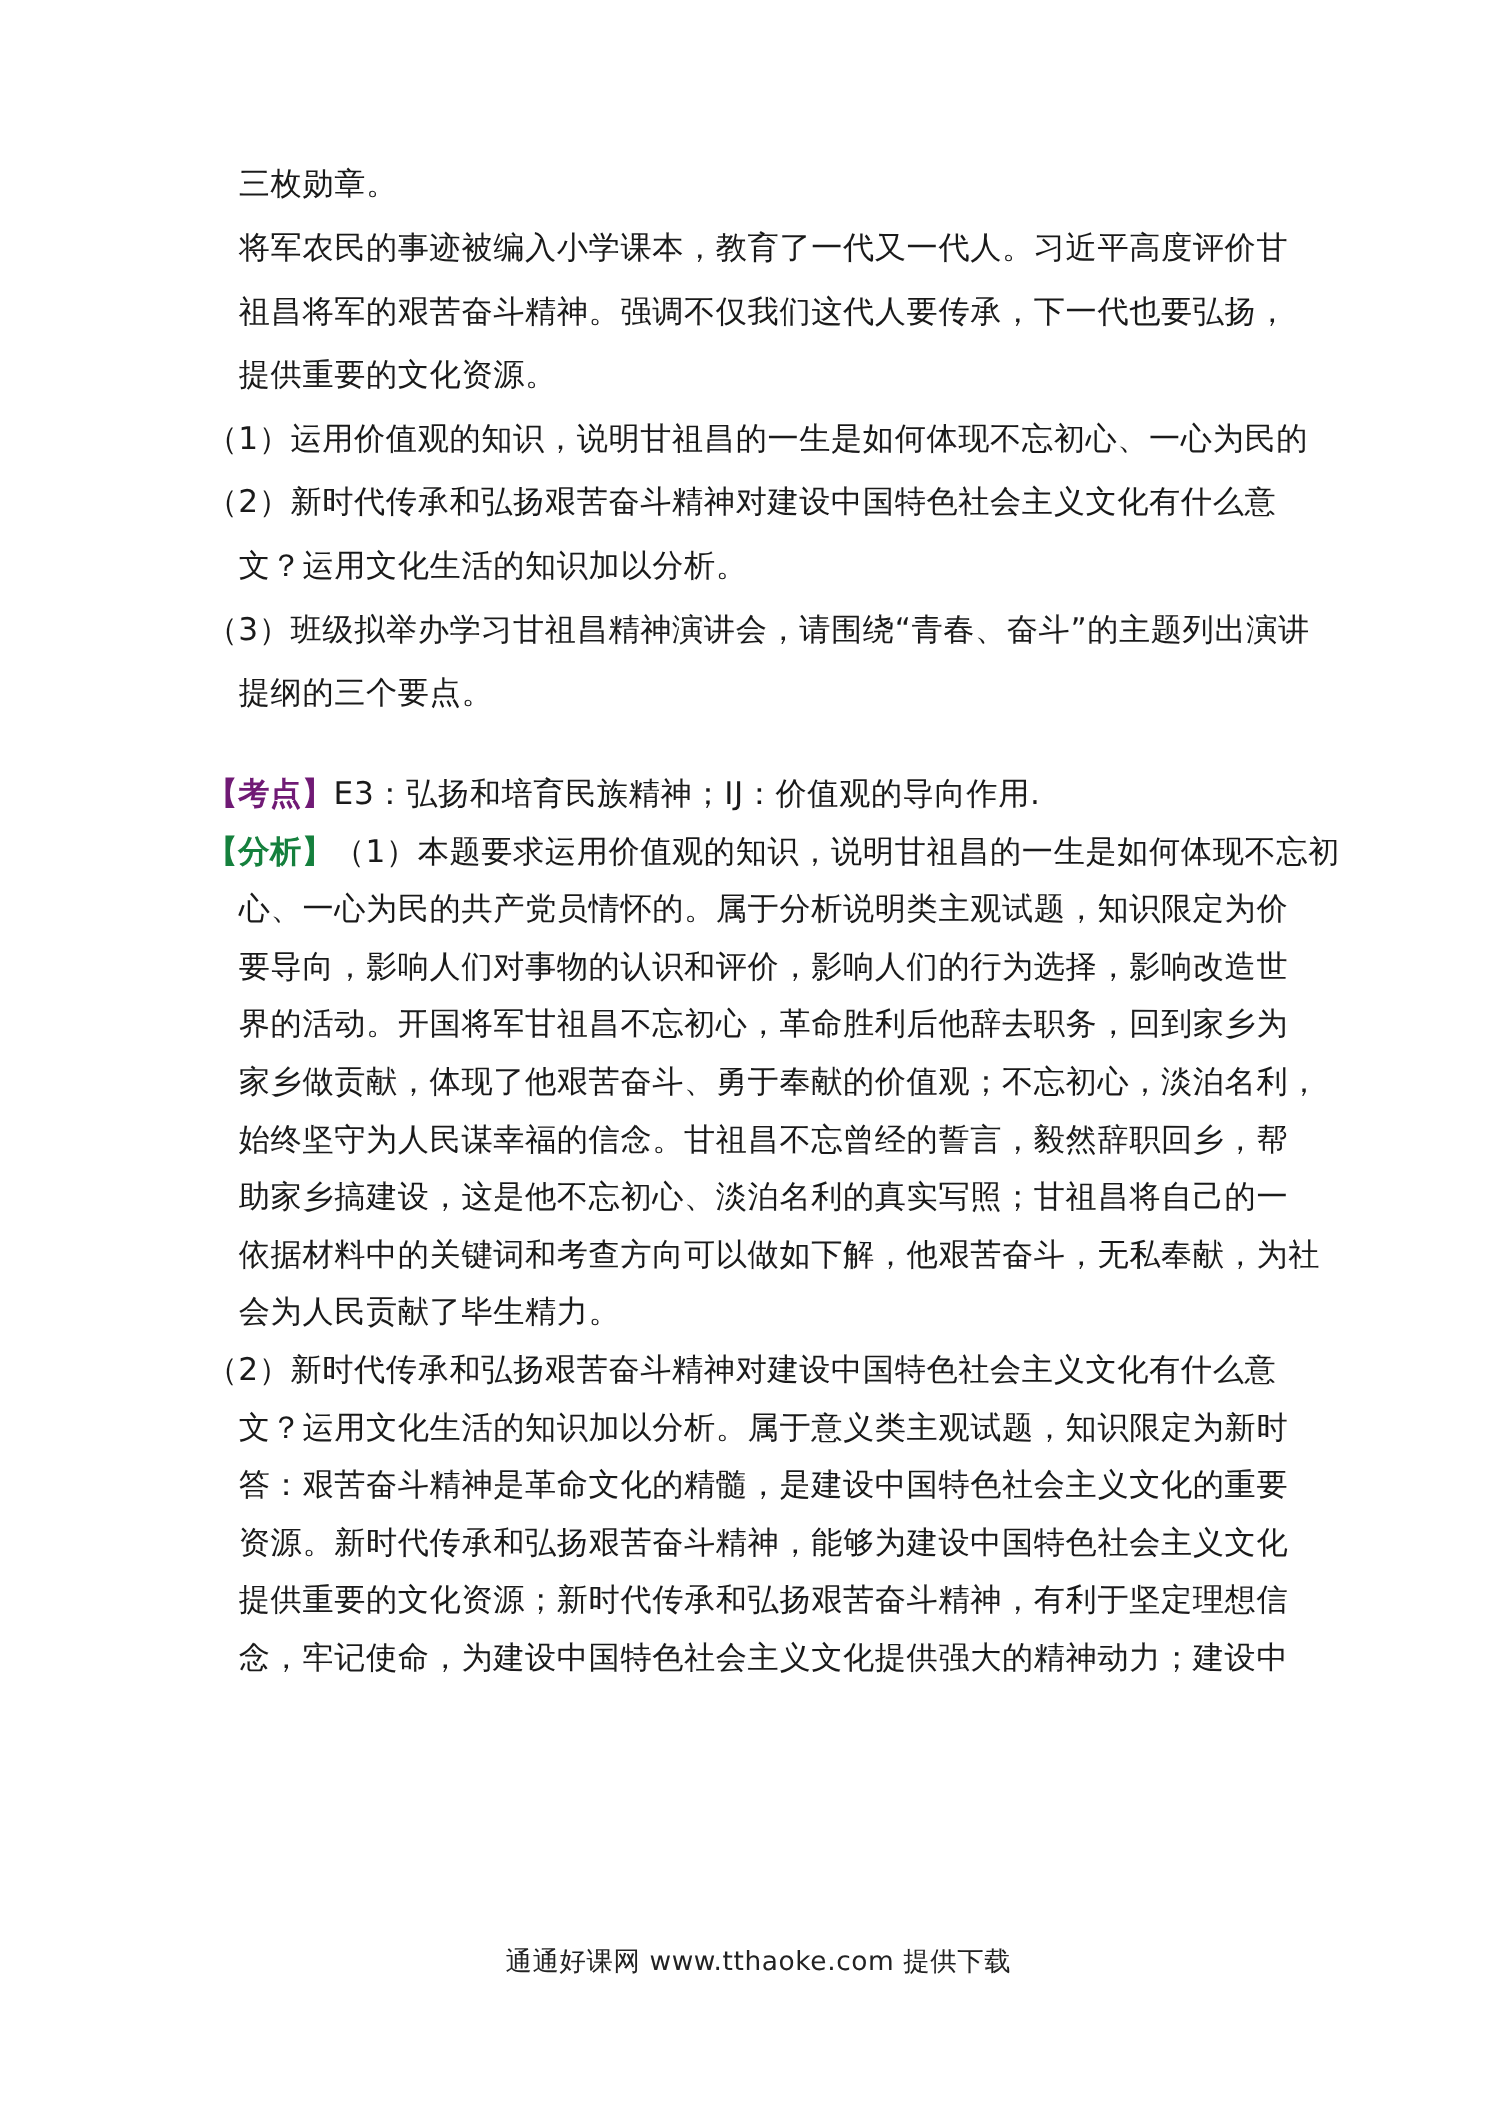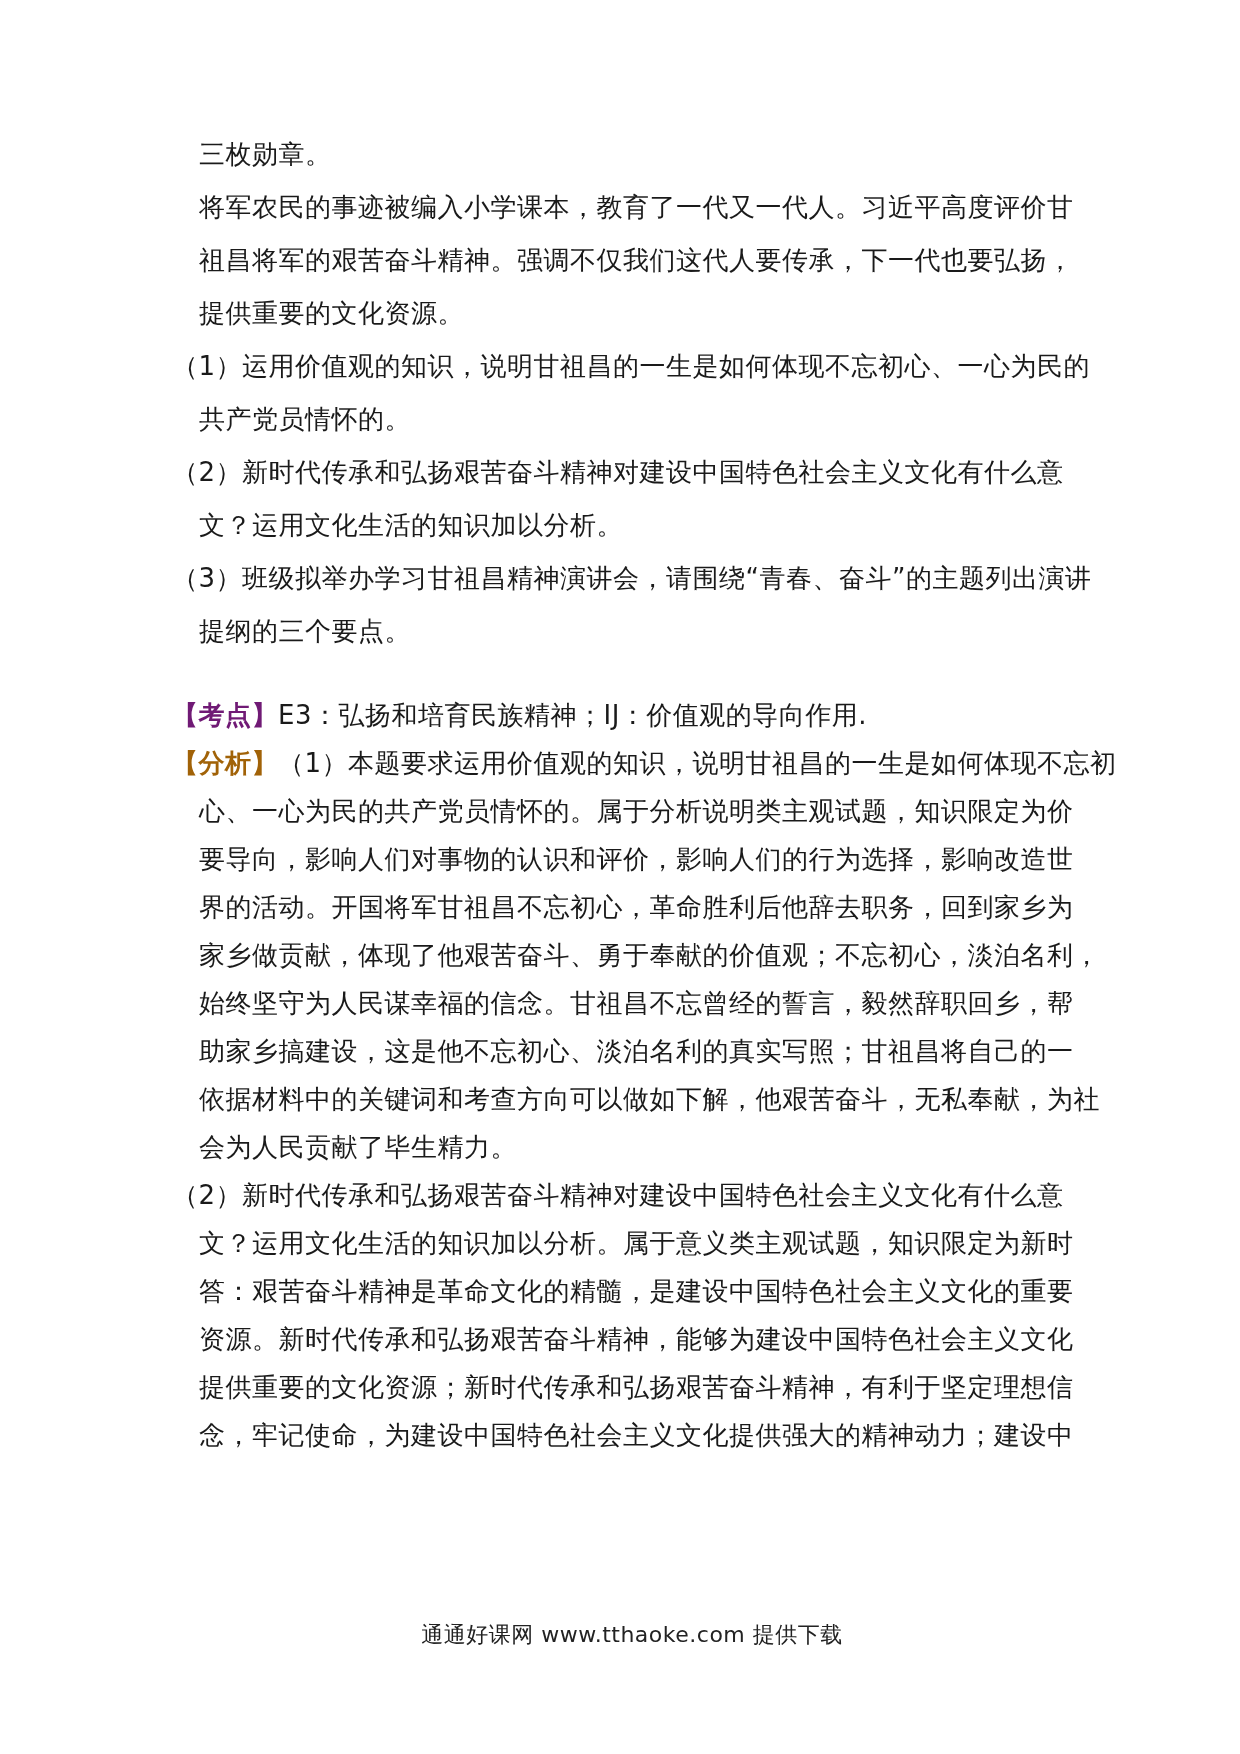--- a/index.html
+++ b/index.html
@@ -54,29 +54,28 @@
 <body>
 
 <div class="page">
   <div class="content">
     <div class="question-section">
         <div class="line indent-1"><span>三枚勋章。</span></div>
         <div class="line indent-1"><span>将军农民的事迹被编入小学课本，教育了一代又一代人。习近平高度评价甘</span></div>
         <div class="line indent-1"><span>祖昌将军的艰苦奋斗精神。强调不仅我们这代人要传承，下一代也要弘扬，</span></div>
         <div class="line indent-1"><span>提供重要的文化资源。</span></div>
         <div class="line indent-0"><span>（1）运用价值观的知识，说明甘祖昌的一生是如何体现不忘初心、一心为民的</span></div>
-        <div class="line indent-1"><span>共产党员情怀的。</span></div>
         <div class="line indent-0"><span>（2）新时代传承和弘扬艰苦奋斗精神对建设中国特色社会主义文化有什么意</span></div>
         <div class="line indent-1"><span>文？运用文化生活的知识加以分析。</span></div>
         <div class="line indent-0"><span>（3）班级拟举办学习甘祖昌精神演讲会，请围绕“青春、奋斗”的主题列出演讲</span></div>
         <div class="line indent-1"><span>提纲的三个要点。</span></div>
       </div>
     <div class="analysis-section">
         <div class="line indent-0"><span class="accent" style="color: #701a75; margin-top: 36px;">【考点】</span><span>E3：弘扬和培育民族精神；IJ：价值观的导向作用.</span></div>
-        <div class="line indent-0"><span class="accent" style="color: #a16207;">【分析】</span><span>（1）本题要求运用价值观的知识，说明甘祖昌的一生是如何体现不忘初</span></div>
+        <div class="line indent-0"><span class="accent" style="color: #15803d;">【分析】</span><span>（1）本题要求运用价值观的知识，说明甘祖昌的一生是如何体现不忘初</span></div>
         <div class="line indent-1"><span>心、一心为民的共产党员情怀的。属于分析说明类主观试题，知识限定为价</span></div>
         <div class="line indent-1"><span>要导向，影响人们对事物的认识和评价，影响人们的行为选择，影响改造世</span></div>
         <div class="line indent-1"><span>界的活动。开国将军甘祖昌不忘初心，革命胜利后他辞去职务，回到家乡为</span></div>
         <div class="line indent-1"><span>家乡做贡献，体现了他艰苦奋斗、勇于奉献的价值观；不忘初心，淡泊名利，</span></div>
         <div class="line indent-1"><span>始终坚守为人民谋幸福的信念。甘祖昌不忘曾经的誓言，毅然辞职回乡，帮</span></div>
         <div class="line indent-1"><span>助家乡搞建设，这是他不忘初心、淡泊名利的真实写照；甘祖昌将自己的一</span></div>
         <div class="line indent-1"><span>依据材料中的关键词和考查方向可以做如下解，他艰苦奋斗，无私奉献，为社</span></div>
         <div class="line indent-1"><span>会为人民贡献了毕生精力。</span></div>
         <div class="line indent-0"><span>（2）新时代传承和弘扬艰苦奋斗精神对建设中国特色社会主义文化有什么意</span></div>
         <div class="line indent-1"><span>文？运用文化生活的知识加以分析。属于意义类主观试题，知识限定为新时</span></div>

